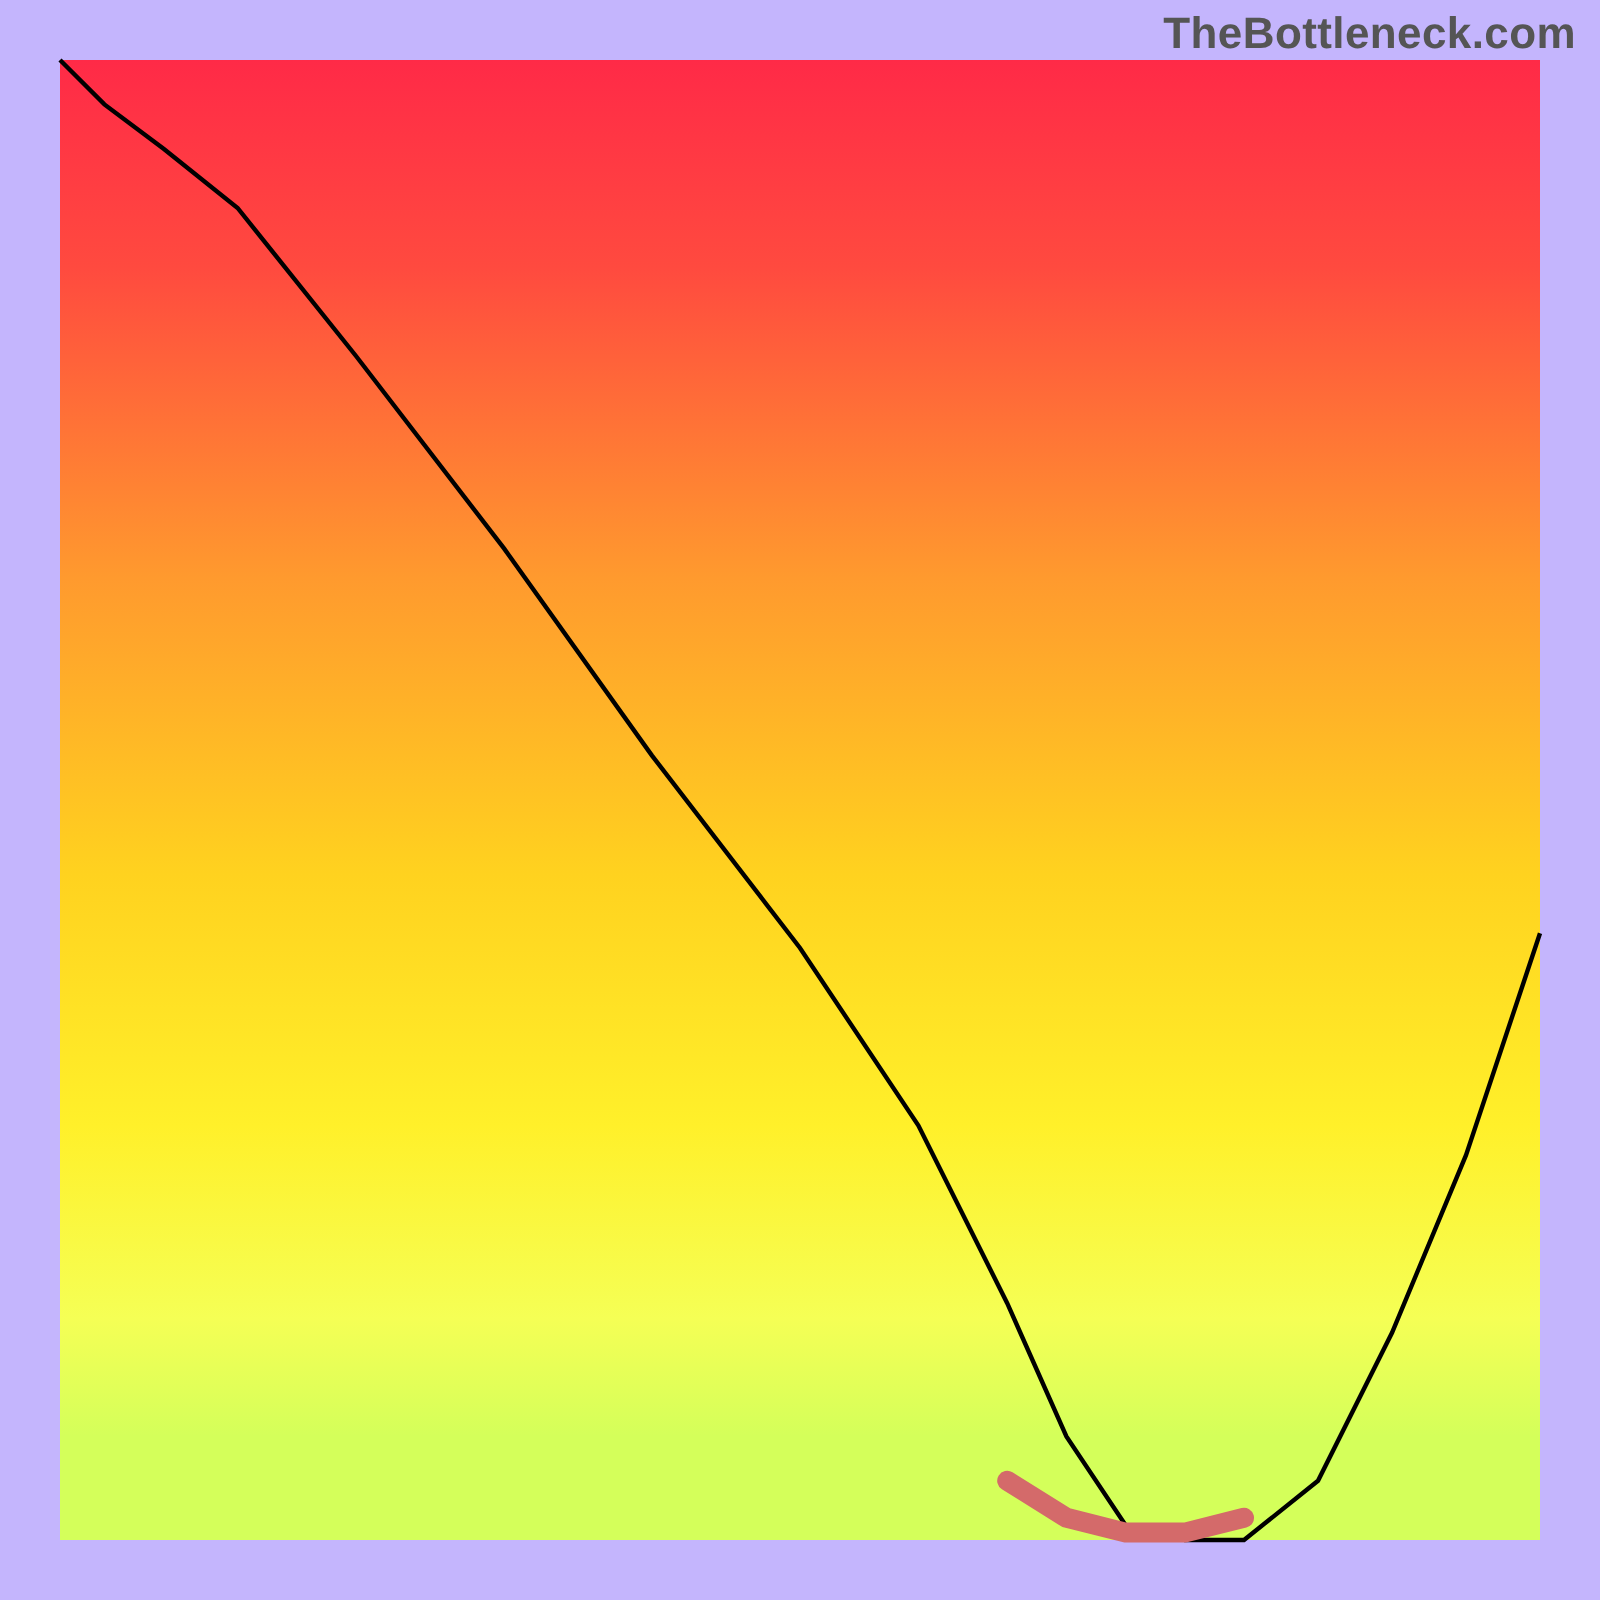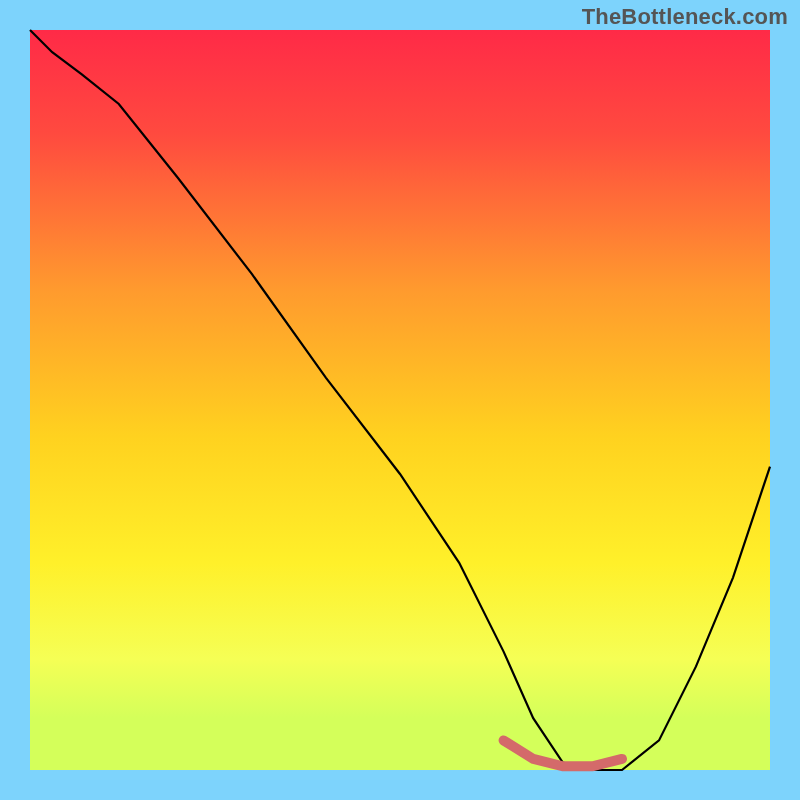--- a/index.html
+++ b/index.html
@@ -11,21 +11,21 @@
     overflow: hidden;
     position: relative;
     font-family: Arial, Helvetica, sans-serif;
   }
   .frame {
     position: absolute;
     left: 0;
     top: 0;
     width: 800px;
     height: 800px;
-    background: #7dd3fc;
+    background: #c4b5fd;
   }
   .watermark {
     position: absolute;
     top: 4px;
     right: 12px;
     color: #555;
     font-size: 22px;
     font-weight: bold;
     letter-spacing: 0.2px;
     z-index: 10;

